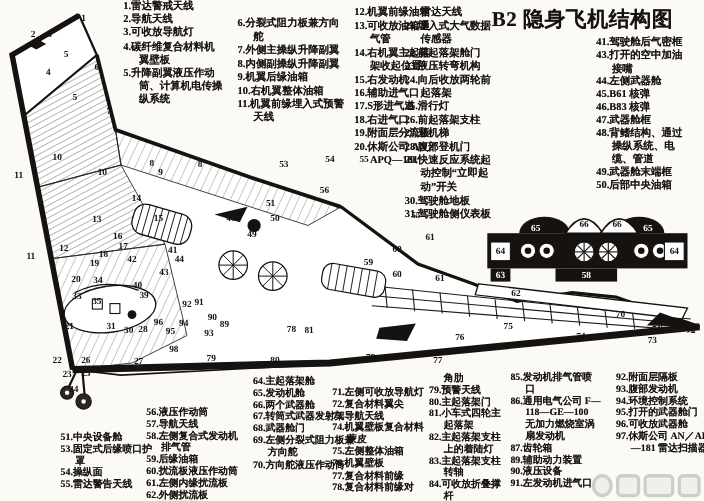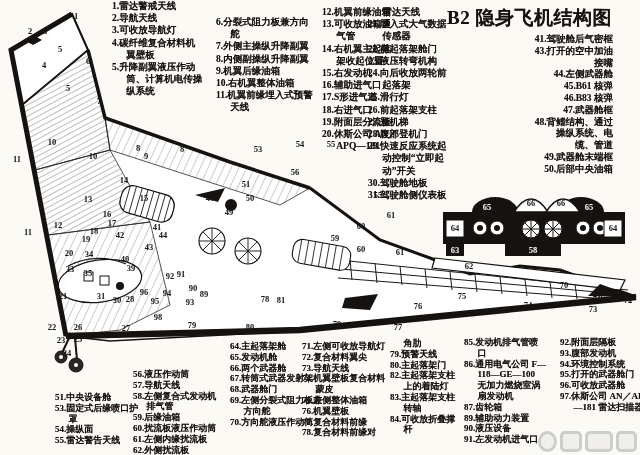--- a/index.html
+++ b/index.html
@@ -301,21 +301,21 @@
       <div class="li">23.液压转弯机构</div>
       <div class="li">24.向后收放两轮前起落架</div>
       <div class="li">25.滑行灯</div>
       <div class="li">26.前起落架支柱</div>
       <div class="li">27.登机梯</div>
       <div class="li">28.腹部登机门</div>
       <div class="li">29.快速反应系统起动控制“立即起动”开关</div>
       <div class="li">30.驾驶舱地板</div>
       <div class="li">31.驾驶舱侧仪表板</div>
     </div>
-  <div class="list" style="left:527px;top:34px;width:86px;line-height:11.8px;text-align:right;">
+  <div class="list" style="left:542px;top:34px;width:86px;line-height:11.8px;">
       <div class="li">41.驾驶舱后气密框</div>
       <div class="li">43.打开的空中加油接嘴</div>
       <div class="li">44.左侧武器舱</div>
       <div class="li">45.B61 核弹</div>
       <div class="li">46.B83 核弹</div>
       <div class="li">47.武器舱框</div>
       <div class="li">48.背鳍结构、通过操纵系统、电缆、管道</div>
       <div class="li">49.武器舱末端框</div>
       <div class="li">50.后部中央油箱</div>
     </div>
@@ -338,34 +338,35 @@
     </div>
   <div class="list blist" style="left:230px;top:341px;width:98px;">
       <div class="li">64.主起落架舱</div>
       <div class="li">65.发动机舱</div>
       <div class="li">66.两个武器舱</div>
       <div class="li">67.转筒式武器发射架</div>
       <div class="li">68.武器舱门</div>
       <div class="li">69.左侧分裂式阻力板兼方向舵</div>
       <div class="li">70.方向舵液压作动筒</div>
     </div>
-  <div class="list blist" style="left:302px;top:341px;width:86px;">
+  <div class="list blist" style="left:302px;top:351px;width:86px;">
       <div class="li">71.左侧可收放导航灯</div>
       <div class="li">72.复合材料翼尖</div>
       <div class="li">73.导航天线</div>
       <div class="li">74.机翼壁板复合材料蒙皮</div>
       <div class="li">75.左侧整体油箱</div>
       <div class="li">76.机翼壁板</div>
       <div class="li">77.复合材料前缘</div>
       <div class="li">78.复合材料前缘对</div>
     </div>
   <div class="list blist" style="left:390px;top:338px;width:74px;">
       <div class="li cont">角肋</div>
       <div class="li">79.预警天线</div>
       <div class="li">80.主起落架门</div>
+      <div class="li">81.小车式四轮主起落架</div>
       <div class="li">82.主起落架支柱上的着陆灯</div>
       <div class="li">83.主起落架支柱转轴</div>
       <div class="li">84.可收放折叠撑杆</div>
     </div>
   <div class="list blist" style="left:464px;top:337px;width:82px;">
       <div class="li">85.发动机排气管喷口</div>
       <div class="li">86.通用电气公司 F—118—GE—100 无加力燃烧室涡扇发动机</div>
       <div class="li">87.齿轮箱</div>
       <div class="li">89.辅助动力装置</div>
       <div class="li">90.液压设备</div>

